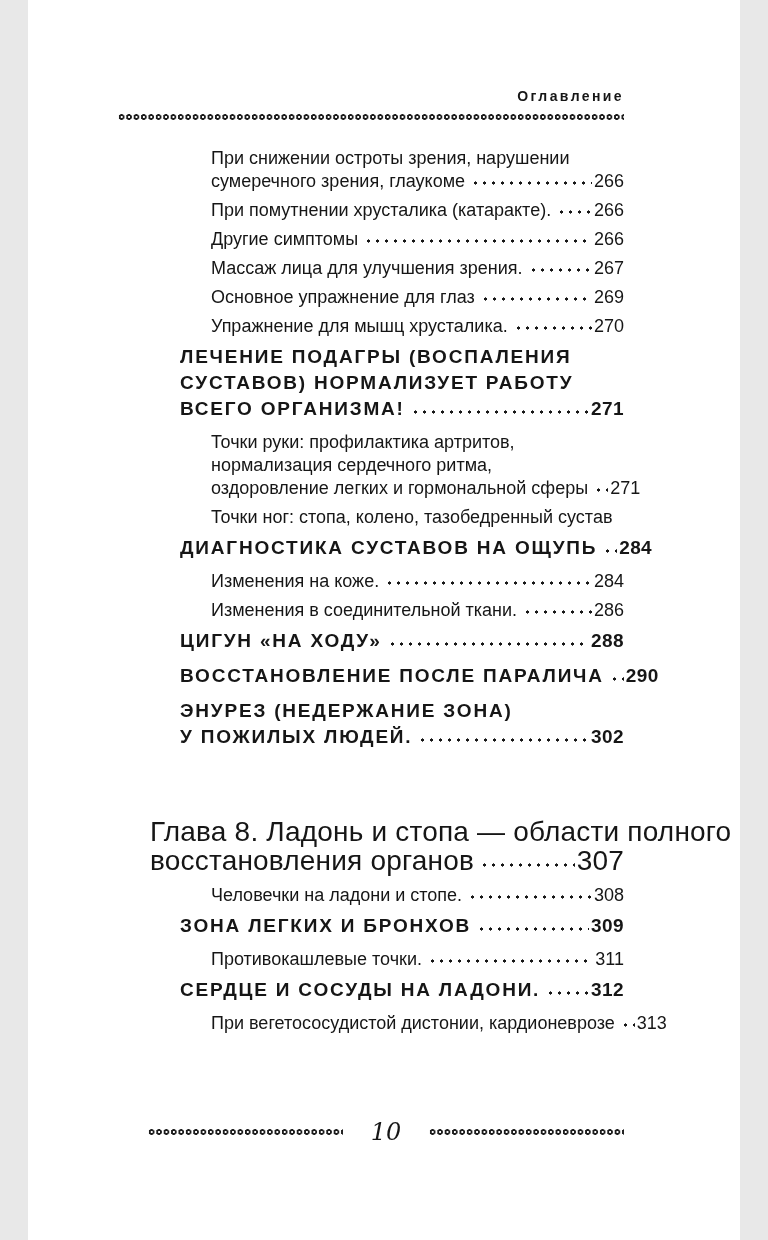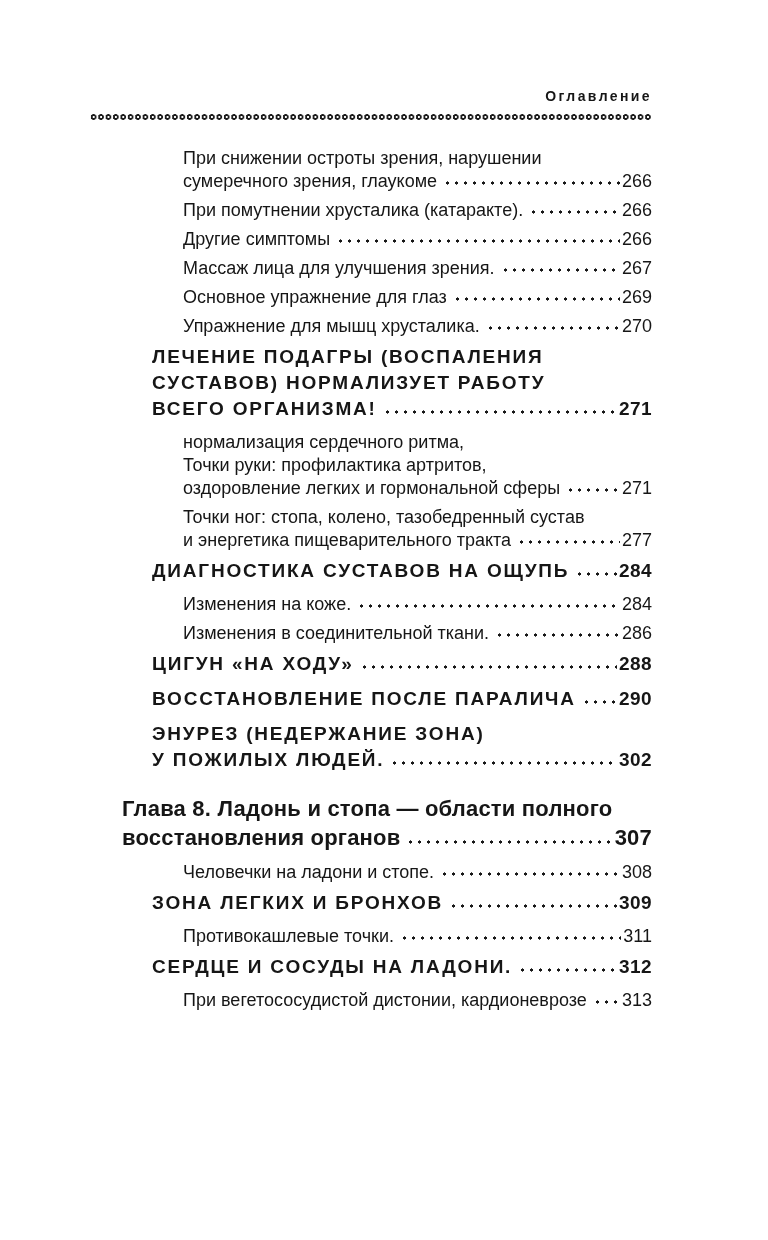--- a/index.html
+++ b/index.html
@@ -1,18 +1,18 @@
 <!DOCTYPE html>
 <html lang="ru"><head>
 <meta charset="utf-8">
 <style>
   html,body { margin:0; padding:0; background:#e8e8e8; }
   .page {
     position:relative;
-    width:768px; height:1240px;
+    width:712px; height:1240px;
     margin:0 auto;
     background:#ffffff;
     color:#161616;
     font-family:"Liberation Sans", sans-serif;
     overflow:hidden;
   }
   .content { position:absolute; left:120px; right:116px; top:88px; }
 
   
   .header-title {
@@ -55,26 +55,26 @@
   .entry-section {
     font-size:19px;
     line-height:26px;
     font-weight:700;
     letter-spacing:1.8px;
     padding-left:32px;
     margin-bottom:9px;
   }
   .entry-section .pagenum { letter-spacing:0.4px; }
   .entry-chapter {
-    font-size:22px;
+    font-size:28px;
     line-height:29px;
-    font-weight:700;
+    font-weight:400;
     letter-spacing:0.2px;
     padding-left:2px;
-    margin-top:21px;
+    margin-top:67px;
     margin-bottom:9px;
   }
   .toc > .entry:first-child { margin-top:8px; }
 
   
   .footer {
     position:absolute;
     left:120px; right:116px; top:1120px;
     display:flex;
     align-items:center;
@@ -147,35 +147,30 @@
         <div class="entry entry-section">
           <div class="line"><span class="label">ЛЕЧЕНИЕ ПОДАГРЫ (ВОСПАЛЕНИЯ</span></div>
           <div class="line"><span class="label">СУСТАВОВ) НОРМАЛИЗУЕТ РАБОТУ</span></div>
           <div class="line leaderline">
             <span class="label">ВСЕГО ОРГАНИЗМА!</span>
             <span class="dotline"></span>
             <span class="pagenum">271</span>
           </div>
         </div>
         <div class="entry entry-sub">
+          <div class="line"><span class="label">Точки руки: профилактика артритов,</span></div>
           <div class="line"><span class="label">нормализация сердечного ритма,</span></div>
-          <div class="line"><span class="label">Точки руки: профилактика артритов,</span></div>
           <div class="line leaderline">
             <span class="label">оздоровление легких и гормональной сферы</span>
             <span class="dotline"></span>
             <span class="pagenum">271</span>
           </div>
         </div>
         <div class="entry entry-sub">
           <div class="line"><span class="label">Точки ног: стопа, колено, тазобедренный сустав</span></div>
-          <div class="line leaderline">
-            <span class="label">и энергетика пищеварительного тракта</span>
-            <span class="dotline"></span>
-            <span class="pagenum">277</span>
-          </div>
         </div>
         <div class="entry entry-section">
           <div class="line leaderline">
             <span class="label">ДИАГНОСТИКА СУСТАВОВ НА ОЩУПЬ</span>
             <span class="dotline"></span>
             <span class="pagenum">284</span>
           </div>
         </div>
         <div class="entry entry-sub">
           <div class="line leaderline">
@@ -253,13 +248,18 @@
           <div class="line leaderline">
             <span class="label">При вегетососудистой дистонии, кардионеврозе</span>
             <span class="dotline"></span>
             <span class="pagenum">313</span>
           </div>
         </div>
       </main>
 
   </div>
 
+  <footer class="footer">
+    <div class="chain"></div>
+    <div class="folio">10</div>
+    <div class="chain"></div>
+  </footer>
 </div>
 
 </body></html>

